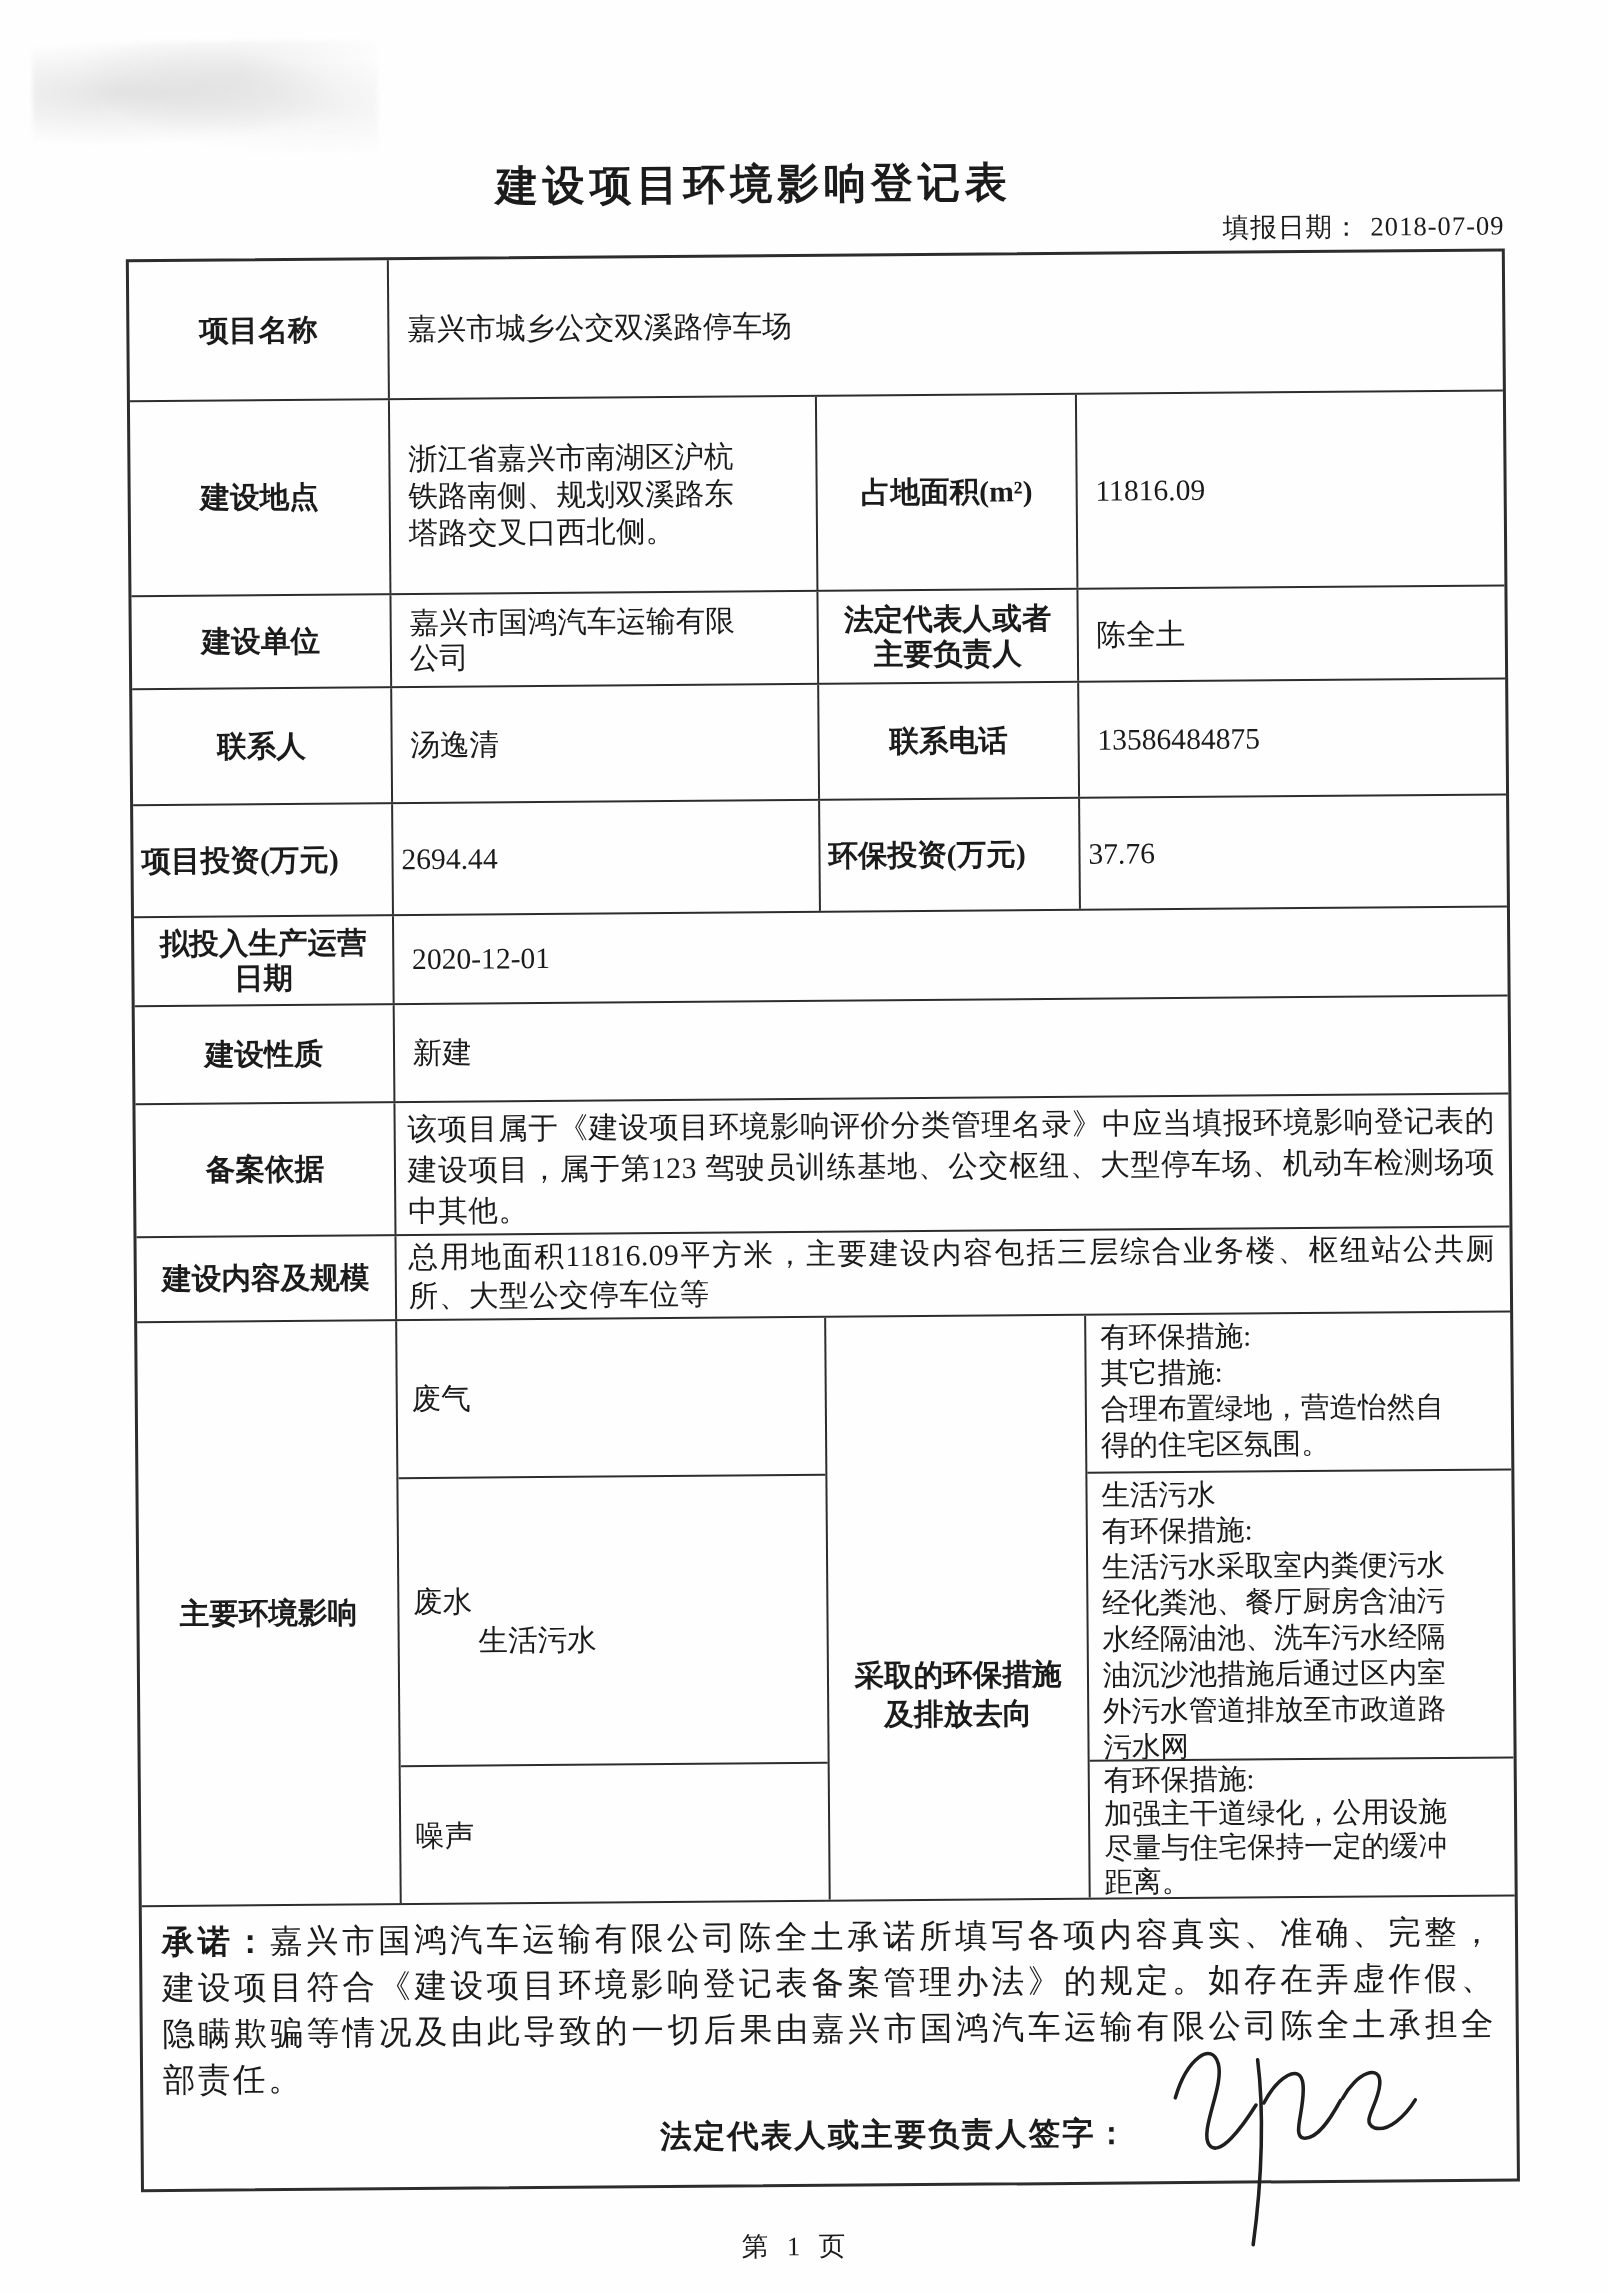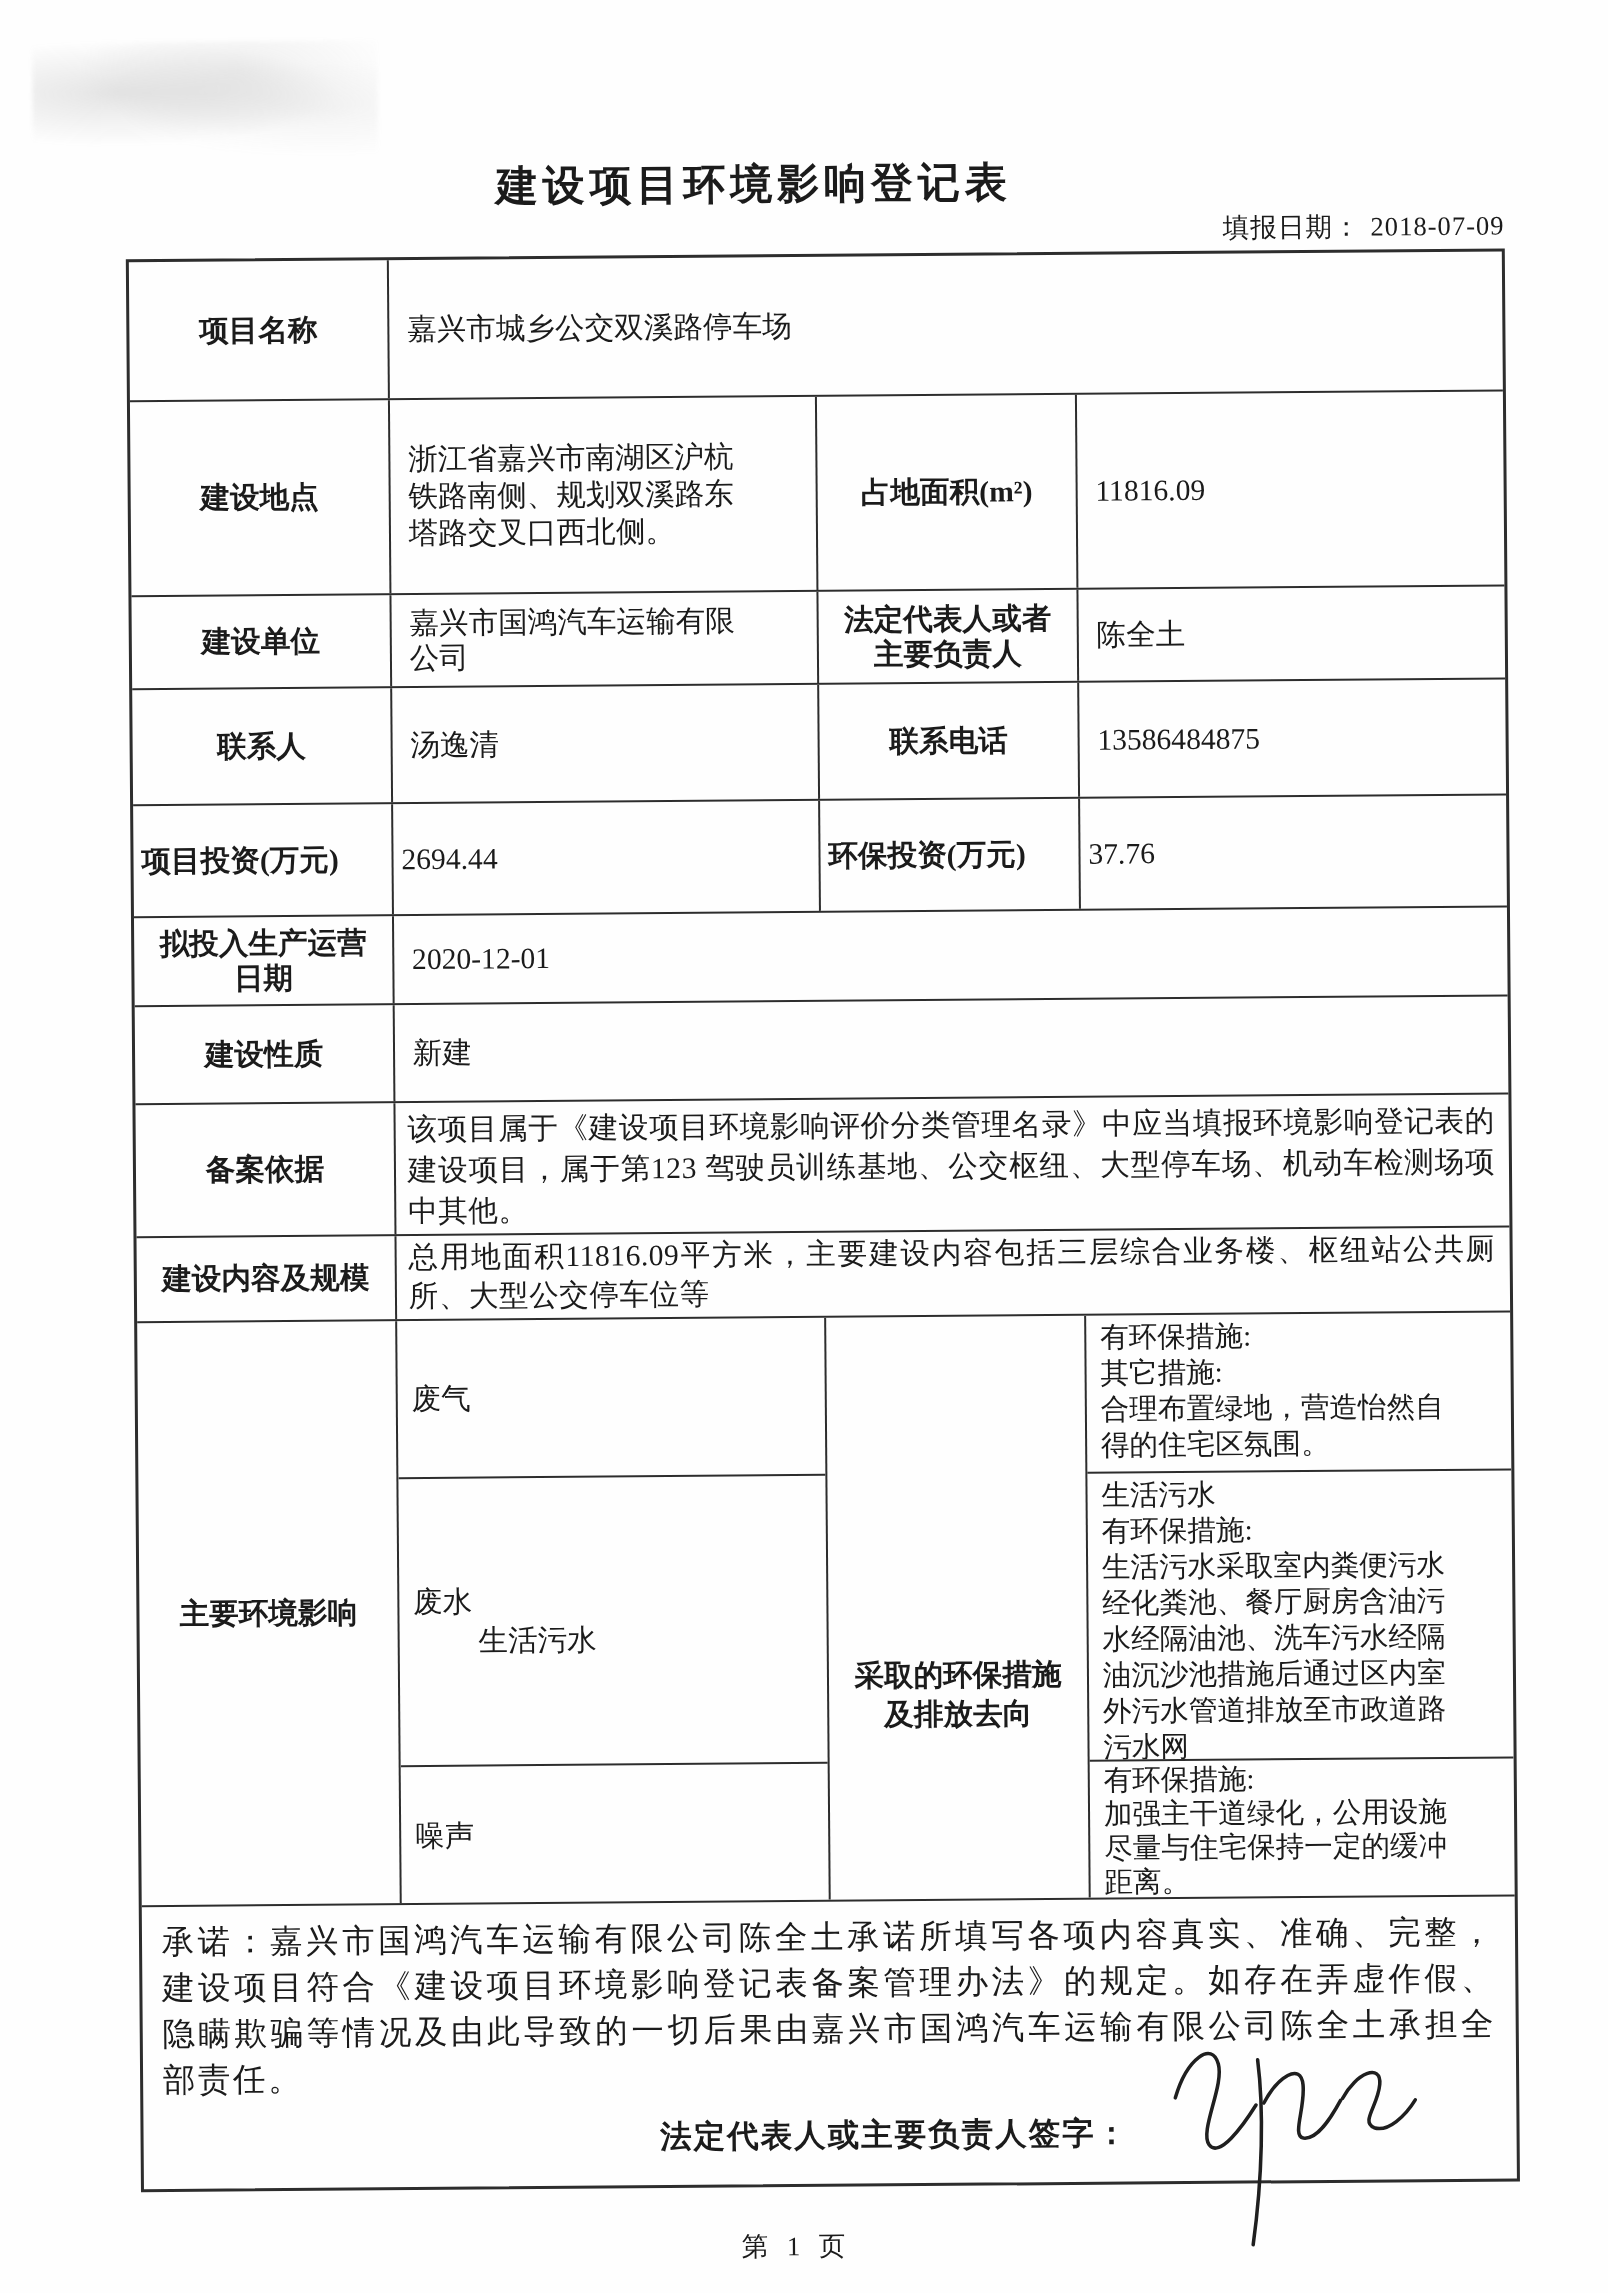--- a/index.html
+++ b/index.html
@@ -89,21 +89,21 @@
   }
   .mcol .mcell + .mcell { border-top:2px solid #2d2d2d; }
   .h-sub1 { height:156px; flex:none; }
   .h-sub2 { height:288px; flex:none; }
   .h-sub3 { height:141px; flex:none; }
   .mcell.h-sub3 { line-height:34px; padding-top:2px; }
 
   
   .pledge { display:block; padding:11.8px 19.7px 0 19.7px; }
   .pledge-text { font-size:32.5px; line-height:46px; text-align:justify; letter-spacing:2.6px; }
-  .pledge-text .bold { font-weight:normal; }
+  .pledge-text .bold { font-weight:bold; }
   .sign-line { margin-top:17.7px; font-size:31.5px; font-weight:bold; padding-left:497px; letter-spacing:2px; }
 
   .footer {
     position:absolute; top:2228px; left:131px; width:1310px;
     text-align:center; font-size:26.6px; letter-spacing:5.9px;
   }
 
   .signature-svg { position:absolute; left:1138px; top:2024px; width:296px; height:236px; }
 
   

